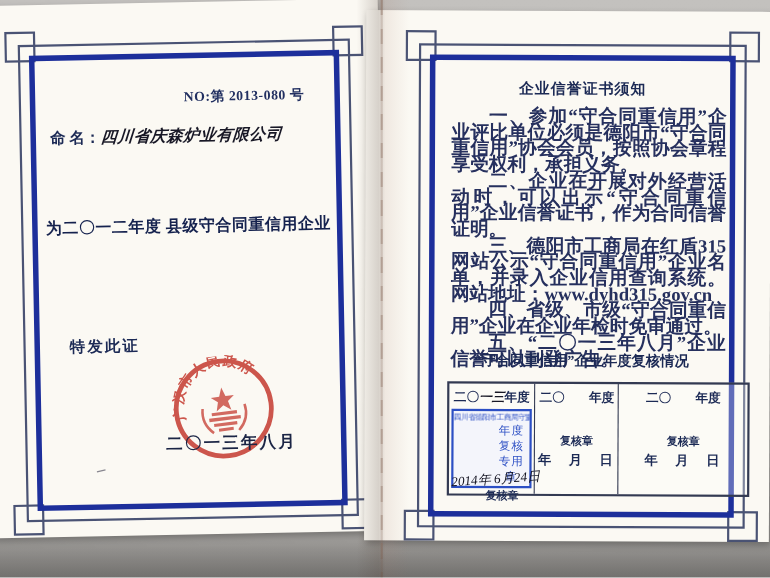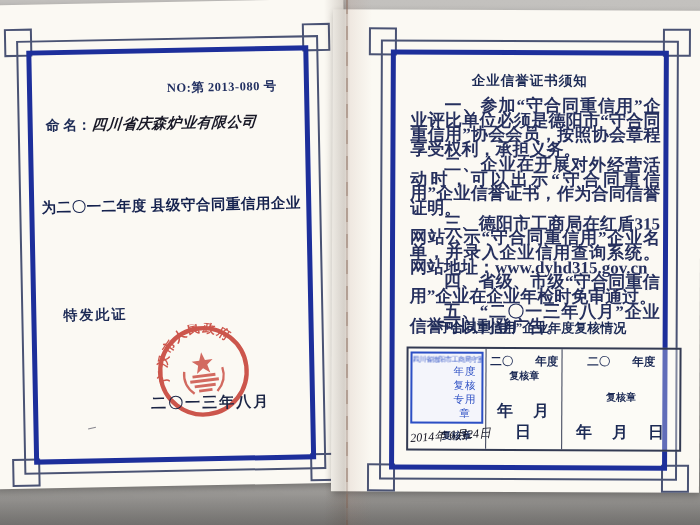--- a/index.html
+++ b/index.html
@@ -63,23 +63,23 @@
   .review-col.c2{width:28.5%;border-left:1.5px solid #333a52;border-right:1.5px solid #333a52;}
   .review-col.c3{width:43%;}
   .year-label{text-align:center;padding-top:5px;font-size:11.5px;font-weight:bold;
     color:#1c2a55;white-space:nowrap;}
   .year-fill{display:inline-block;min-width:22px;text-align:center;font-style:italic;color:#181826;}
   .review-stamp{margin:3px 2px 0 2px;border:2px solid #2c4fc4;color:#2c4fc4;text-align:center;
     padding:1px 0;background:rgba(235,240,255,.5);}
   .review-stamp .l1{font-size:7px;white-space:nowrap;overflow:hidden;letter-spacing:-.5px;
     filter:blur(.3px);display:block;}
   .review-stamp .l2{font-size:10.5px;font-weight:normal;letter-spacing:1px;display:block;padding-left:36px;}
-  .cell-footer{margin-top:auto;padding-bottom:6px;text-align:center;}
+  .cell-footer{margin-top:auto;padding-bottom:22px;text-align:center;}
   .seal-label{font-size:10px;font-weight:bold;color:#1c2a55;display:block;}
-  .date-placeholder{font-size:16px;font-weight:bold;color:#1c2a55;display:block;margin-top:18px;letter-spacing:2px;}
+  .date-placeholder{font-size:12px;font-weight:bold;color:#1c2a55;display:block;margin-top:2px;letter-spacing:2px;}
   .hw-date{position:absolute;left:0;right:4px;bottom:4px;font-size:12px;font-style:italic;
     color:#10101e;transform:rotate(-4deg);white-space:nowrap;text-align:left;padding-left:2px;}
   .c1 .seal-label{text-align:right;padding-right:14px;}
 </style>
 </head>
 <body>
 
 <div class="scene">
 
   <div class="sheet left">
@@ -141,20 +141,23 @@
       <p>三、德阳市工商局在红盾315网站公示“守合同重信用”企业名单，并录入企业信用查询系统。网站地址：www.dyhd315.gov.cn</p>
       <p>四、省级、市级“守合同重信用”企业在企业年检时免审通过。</p>
       <p>五、“二〇一三年八月”企业信誉可以刊登广告。</p>
     </div>
 
     <div class="review-title">“守合同重信用”企业年度复核情况</div>
 
     <div class="review-table">
 
       <div class="review-col c1">
+        <div class="year-label">
+          <span>二〇</span><span class="year-fill">一三</span><span>年度</span>
+        </div>
         <div class="review-stamp">
           <span class="l1">四川省德阳市工商局守重企业</span>
           <span class="l2">年度复核专用章</span>
         </div>
         <div class="cell-footer">
           <span class="seal-label">复核章</span>
         </div>
         <div class="hw-date">2014年 6月24日</div>
       </div>
 

